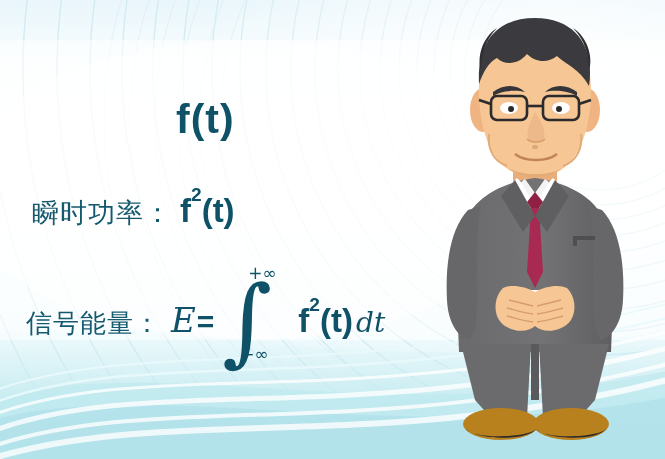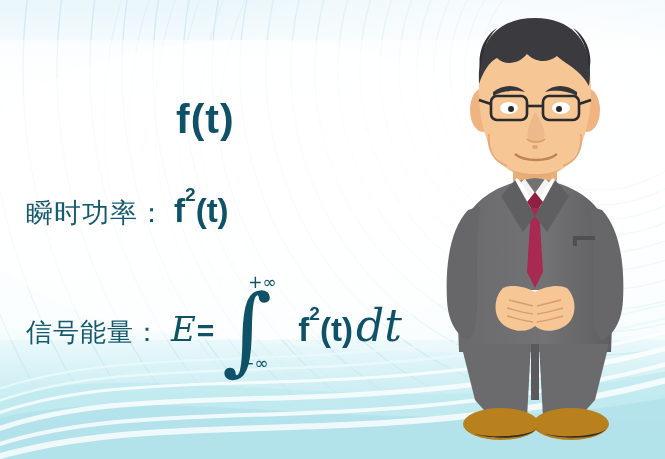--- a/index.html
+++ b/index.html
@@ -68,21 +68,21 @@
     position: relative;
     top: -0.45em;
     font-weight: 600;
   }
 
   
   #line1 { left: 176px; top: 96px; }
   #line1 .fn { font-size: 41px; letter-spacing: 1px; }
 
   
-  #line2 { left: 26px; top: 192px; }
+  #line2 { left: 32px; top: 192px; }
   #line2 .fn { font-size: 33px; margin-left: 8px; }
 
   
   #line3 { left: 26px; top: 300px; }
   #line3 .cn { font-size: 26px; }
 
   .italic-serif {
     font-family: "DejaVu Serif", "Liberation Serif", serif;
     font-style: italic;
     font-size: 34px;
@@ -132,21 +132,21 @@
   .integrand {
     font-family: "Liberation Sans", sans-serif;
     font-weight: 600;
     font-size: 33px;
     color: #0f5268;
     margin-left: 14px;
   }
   .dt {
     font-family: "DejaVu Serif", "Liberation Serif", serif;
     font-style: italic;
-    font-size: 44px;
+    font-size: 28px;
     color: #0f5268;
     margin-left: 3px;
   }
 
   
   .figure {
     position: absolute;
     left: 435px;
     top: 0px;
     width: 235px;

